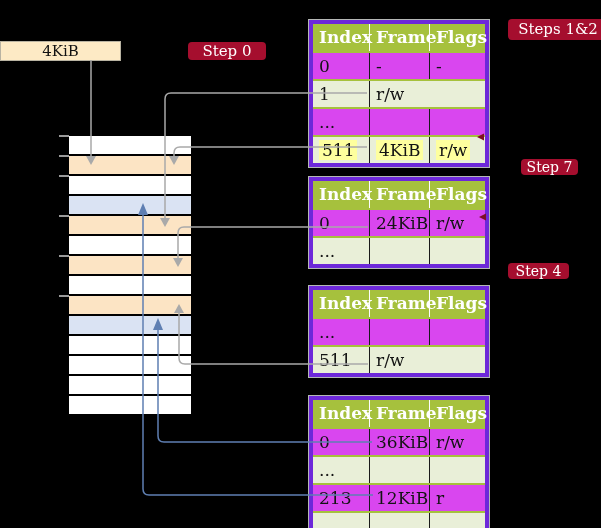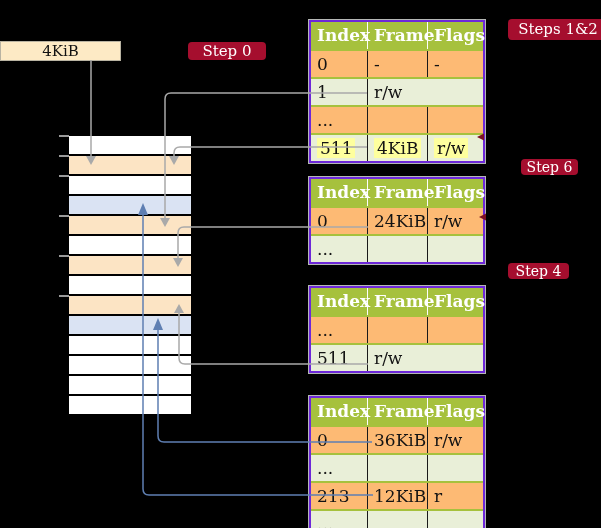--- a/index.html
+++ b/index.html
@@ -28,21 +28,21 @@
   
   .memstack{position:absolute;left:69px;top:136px;width:122px;}
   .mem-row{height:20px;box-sizing:border-box;border-bottom:2px solid #000;}
   .mem-white{background:#ffffff;}
   .mem-orange{background:#fce4c4;}
   .mem-blue{background:#dae3f3;}
   .tick{position:absolute;width:10px;height:2px;background:#9a9a9a;left:59px;}
   
   .ptable{
     position:absolute;left:309px;width:172px;
-    background:#fdba74;border:2px solid #6d28d9;
+    background:#d946ef;border:4px solid #6d28d9;
     box-shadow:0 0 0 1px #b5b8b5;
   }
   .t1{top:20px;}.t2{top:177px;}.t3{top:286px;}.t4{top:396px;}
   .thead,.trow{display:grid;grid-template-columns:57px 60px 53px;}
   .thead{background:#a6c13d;height:27px;}
   .hcell{
     color:#fff;font-weight:bold;font-size:17px;line-height:27px;
     padding-left:6px;border-right:1px solid #fdfdfd;box-sizing:border-box;
   }
   .hcell:last-child{border-right:none;}
@@ -58,21 +58,21 @@
   
   .overlay{position:absolute;left:0;top:0;}
 </style>
 </head>
 <body>
 
 <div class="frame-box">4KiB</div>
 
 <div class="step step0">Step 0</div>
 <div class="step steps12">Steps 1&amp;2</div>
-<div class="step step3">Step 6</div>
+<div class="step step3">Step 7</div>
 <div class="step step4">Step 4</div>
 
 <div class="memstack">
     <div class="mem-row mem-white"></div>
     <div class="mem-row mem-orange"></div>
     <div class="mem-row mem-white"></div>
     <div class="mem-row mem-blue"></div>
     <div class="mem-row mem-orange"></div>
     <div class="mem-row mem-white"></div>
     <div class="mem-row mem-orange"></div>

